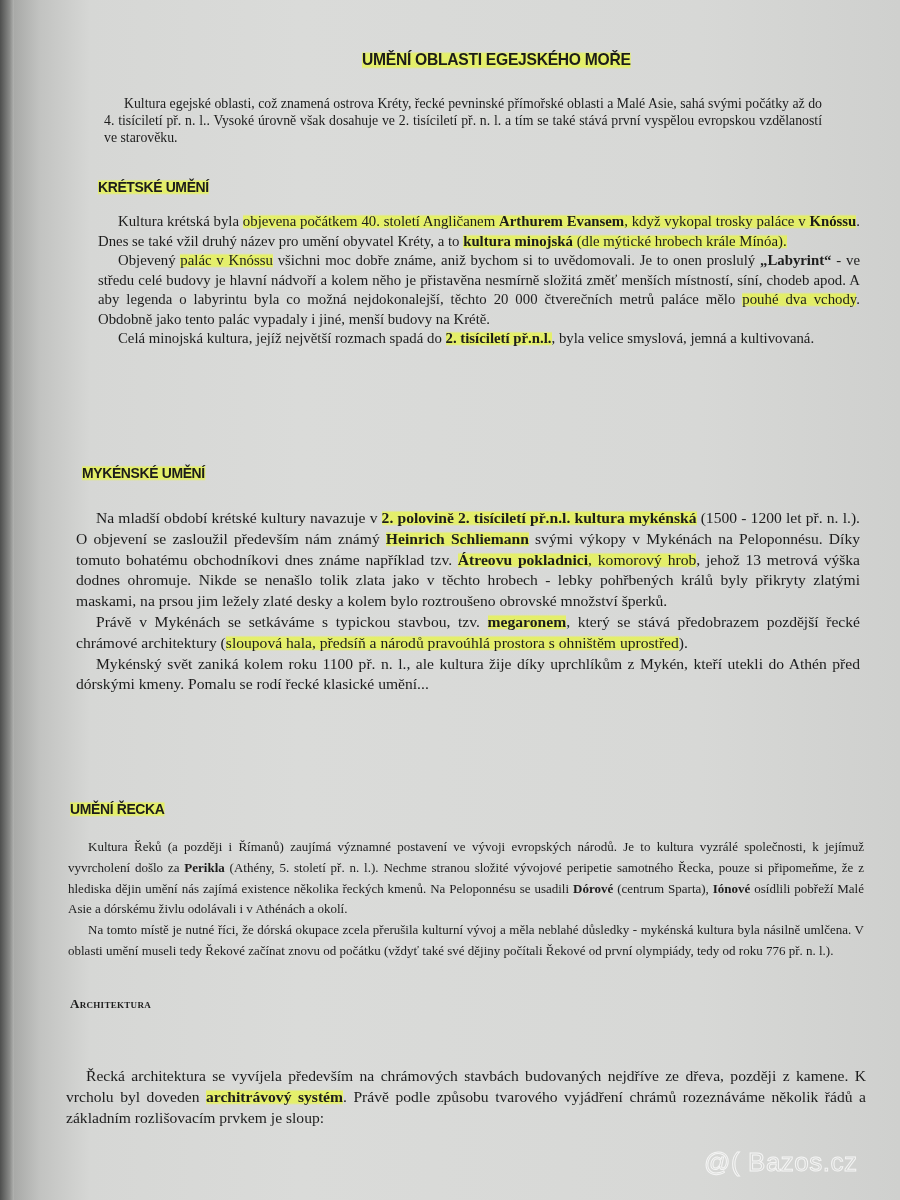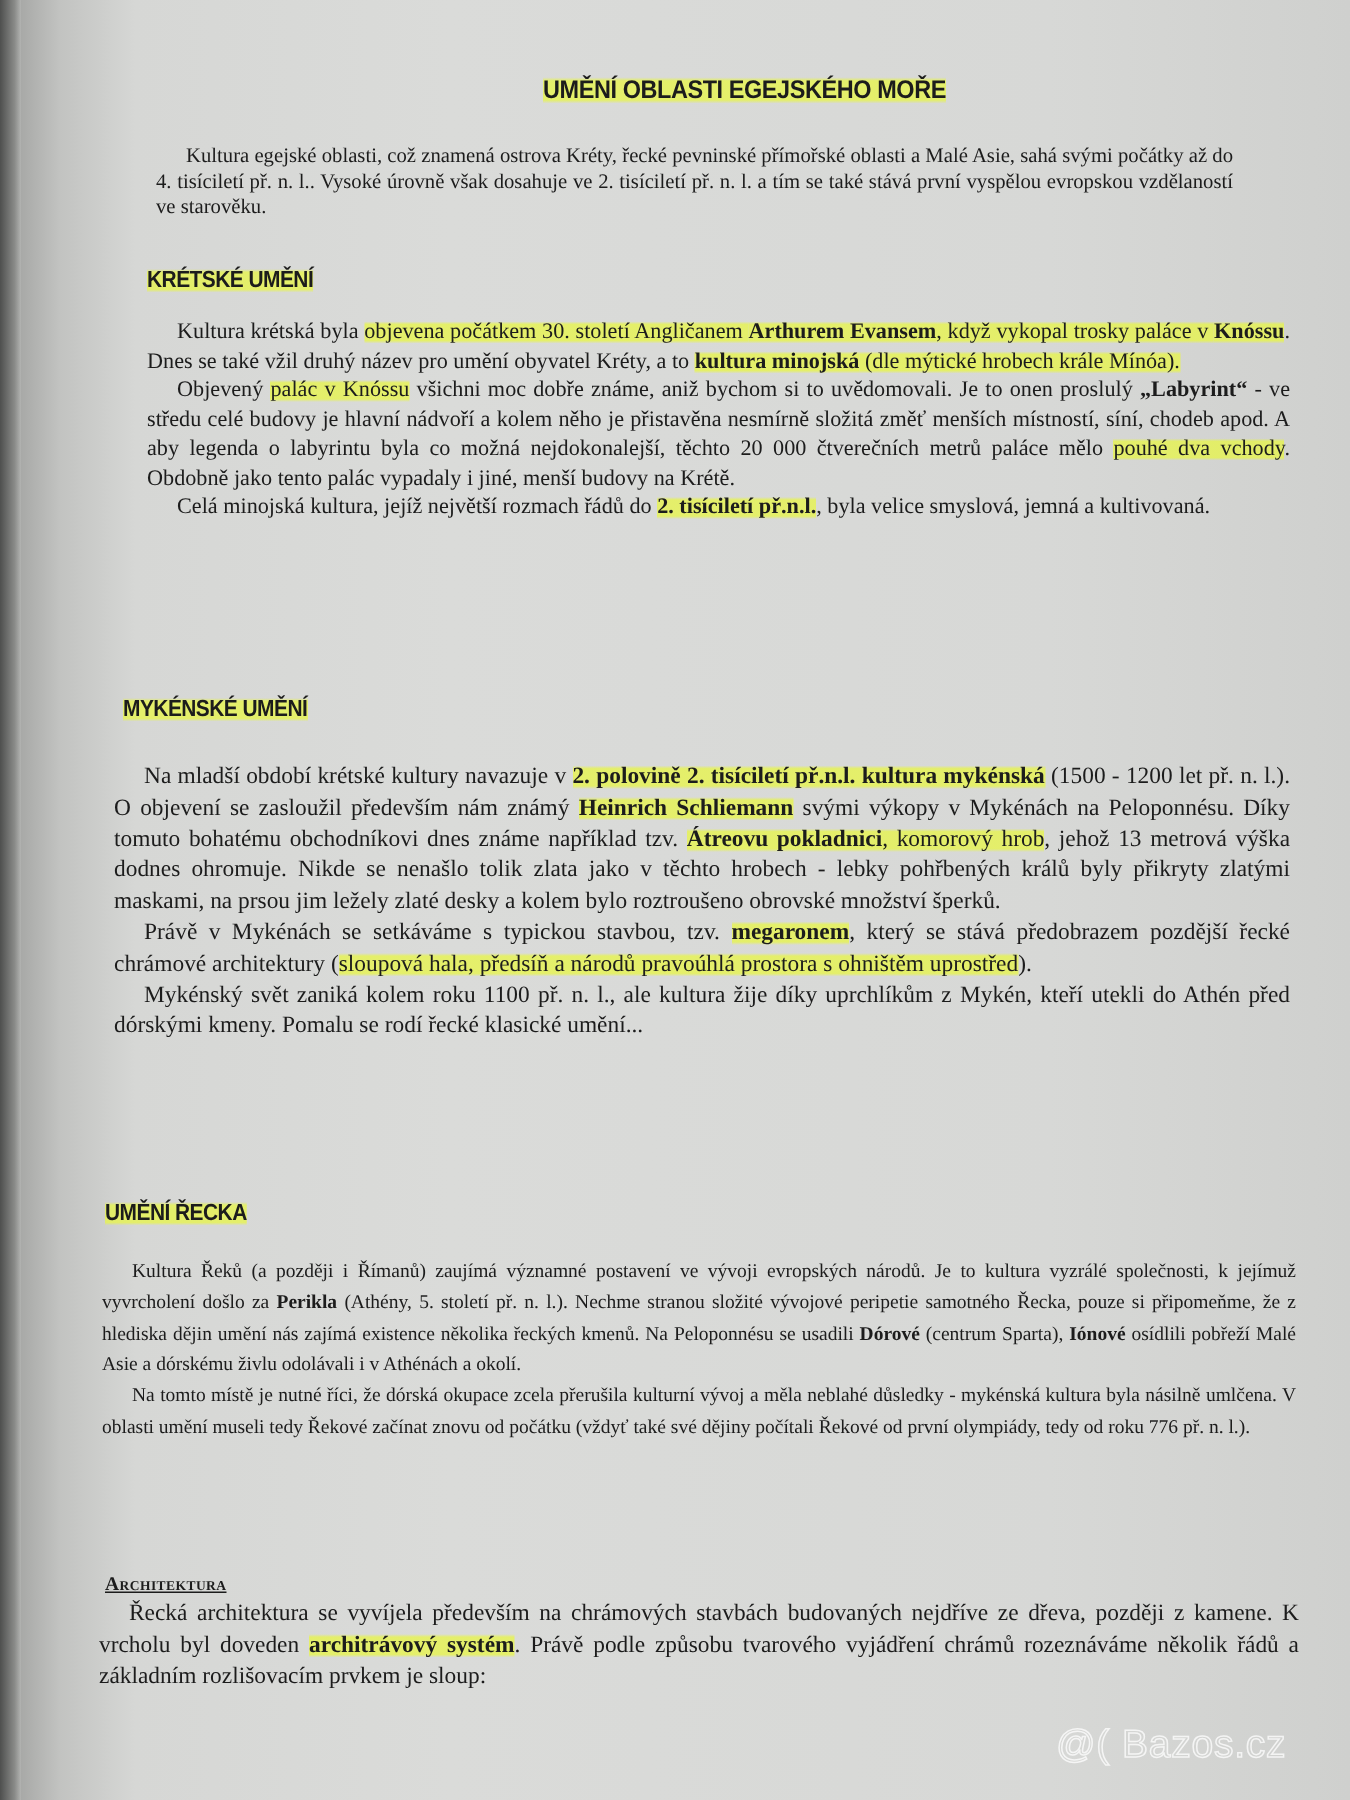--- a/index.html
+++ b/index.html
@@ -28,22 +28,22 @@
     font-weight: bold; font-size: 15.5px; letter-spacing: -0.4px;
     transform: scaleX(0.9); transform-origin: left top;
   }
   .para {
     position: absolute; font-size: 14.8px; line-height: 19.5px;
     text-align: justify;
   }
   .para p { margin: 0; text-indent: 20px; }
   .para.intro { font-size: 13.8px; line-height: 17px; }
   .sub {
-    position: absolute; left: 70px; top: 1048px;
-    font-size: 13px; font-weight: bold; text-decoration: underline;
+    position: absolute; left: 70px; top: 996px;
+    font-size: 13px; font-weight: bold; 
     font-variant: small-caps; letter-spacing: 0.3px;
   }
   .watermark {
     position: absolute; left: 704px; top: 1147px;
     font-family: "Liberation Sans", "DejaVu Sans", sans-serif;
     font-size: 26px; color: transparent;
     -webkit-text-stroke: 1px rgba(255,255,255,0.75);
     letter-spacing: 0.5px;
   }
   .watermark span { margin-right: 8px; }
@@ -57,23 +57,23 @@
 
   <div class="title"><span class="hl">UMĚNÍ OBLASTI EGEJSKÉHO MOŘE</span></div>
 
   <div class="para intro" style="left:104px; top:95px; width:718px;">
     <p>Kultura egejské oblasti, což znamená ostrova Kréty, řecké pevninské přímořské oblasti a Malé Asie, sahá svými počátky až do 4. tisíciletí př. n. l.. Vysoké úrovně však dosahuje ve 2. tisíciletí př. n. l. a tím se také stává první vyspělou evropskou vzdělaností ve starověku.</p>
   </div>
 
   <div class="heading" style="left:98px; top:178px;"><span class="hl">KRÉTSKÉ UMĚNÍ</span></div>
 
   <div class="para" style="left:98px; top:212px; width:762px;">
-    <p><span>Kultura krétská byla </span><span class="hl">objevena počátkem 30. století Angličanem </span><b class="hl">Arthurem Evansem</b><span class="hl">, když vykopal trosky paláce v </span><b class="hl">Knóssu</b><span>. Dnes se také vžil druhý název pro umění obyvatel Kréty, a to </span><b class="hl">kultura minojská</b><span class="hl"> (dle mýtické hrobech krále Mínóa).</span></p>
+    <p><span>Kultura krétská byla </span><span class="hl">objevena počátkem 40. století Angličanem </span><b class="hl">Arthurem Evansem</b><span class="hl">, když vykopal trosky paláce v </span><b class="hl">Knóssu</b><span>. Dnes se také vžil druhý název pro umění obyvatel Kréty, a to </span><b class="hl">kultura minojská</b><span class="hl"> (dle mýtické hrobech krále Mínóa).</span></p>
     <p><span>Objevený </span><span class="hl">palác v Knóssu</span><span> všichni moc dobře známe, aniž bychom si to uvědomovali. Je to onen proslulý </span><b>„Labyrint“</b><span> - ve středu celé budovy je hlavní nádvoří a kolem něho je přistavěna nesmírně složitá změť menších místností, síní, chodeb apod. A aby legenda o labyrintu byla co možná nejdokonalejší, těchto 20 000 čtverečních metrů paláce mělo </span><span class="hl">pouhé dva vchody</span><span>. Obdobně jako tento palác vypadaly i jiné, menší budovy na Krétě.</span></p>
-    <p><span>Celá minojská kultura, jejíž největší rozmach řádů do </span><b class="hl">2. tisíciletí př.n.l.</b><span>, byla velice smyslová, jemná a kultivovaná.</span></p>
+    <p><span>Celá minojská kultura, jejíž největší rozmach spadá do </span><b class="hl">2. tisíciletí př.n.l.</b><span>, byla velice smyslová, jemná a kultivovaná.</span></p>
   </div>
 
   <div class="heading" style="left:82px; top:464px;"><span class="hl">MYKÉNSKÉ UMĚNÍ</span></div>
 
   <div class="para" style="left:76px; top:508px; width:784px; font-size:15.6px; line-height:20.8px;">
     <p><span>Na mladší období krétské kultury navazuje v </span><b class="hl">2. polovině 2. tisíciletí př.n.l. kultura mykénská</b><span> (1500 - 1200 let př. n. l.). O objevení se zasloužil především nám známý </span><b class="hl">Heinrich Schliemann</b><span> svými výkopy v Mykénách na Peloponnésu. Díky tomuto bohatému obchodníkovi dnes známe například tzv. </span><b class="hl">Átreovu pokladnici</b><span class="hl">, </span><span class="hl">komorový hrob</span><span>, jehož 13 metrová výška dodnes ohromuje. Nikde se nenašlo tolik zlata jako v těchto hrobech - lebky pohřbených králů byly přikryty zlatými maskami, na prsou jim ležely zlaté desky a kolem bylo roztroušeno obrovské množství šperků.</span></p>
     <p><span>Právě v Mykénách se setkáváme s typickou stavbou, tzv. </span><b class="hl">megaronem</b><span>, který se stává předobrazem pozdější řecké chrámové architektury (</span><span class="hl">sloupová hala, předsíň a národů pravoúhlá prostora s ohništěm uprostřed</span><span>).</span></p>
     <p><span>Mykénský svět zaniká kolem roku 1100 př. n. l., ale kultura žije díky uprchlíkům z Mykén, kteří utekli do Athén před dórskými kmeny. Pomalu se rodí řecké klasické umění...</span></p>
   </div>
 

